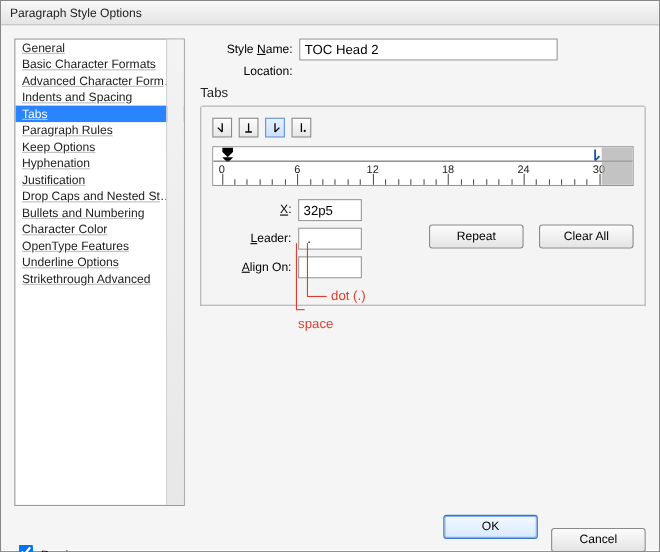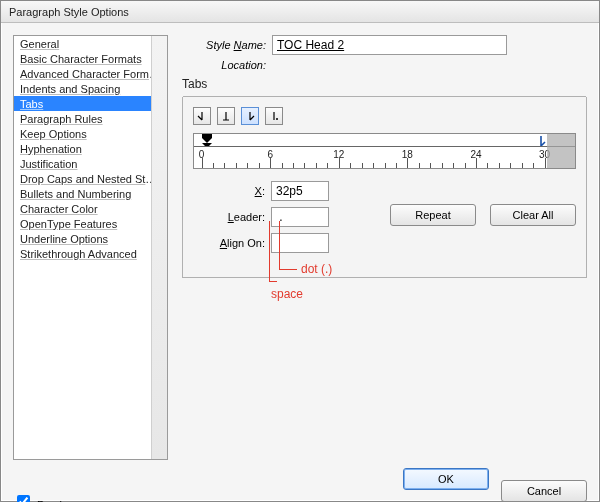--- a/index.html
+++ b/index.html
@@ -82,31 +82,29 @@
   }
   .row {
     display: flex;
     align-items: center;
     margin-bottom: 4px;
   }
   .label-col {
     width: 90px;
     text-align: right;
     padding-right: 6px;
-    font-style: italic;
   }
   .underline { text-decoration: underline; }
   .name-input {
     border: 1px solid #9a9a9a;
     background: #fff;
     height: 20px;
     padding: 0 4px;
     font-size: 12px;
     width: 235px;
-    text-decoration: underline;
   }
   .section-title {
     font-size: 12px;
     margin-top: 6px;
     margin-bottom: 6px;
     color: #222;
   }
   .tabs-panel {
     border: 1px solid #b0b0b0;
     border-top: none;

